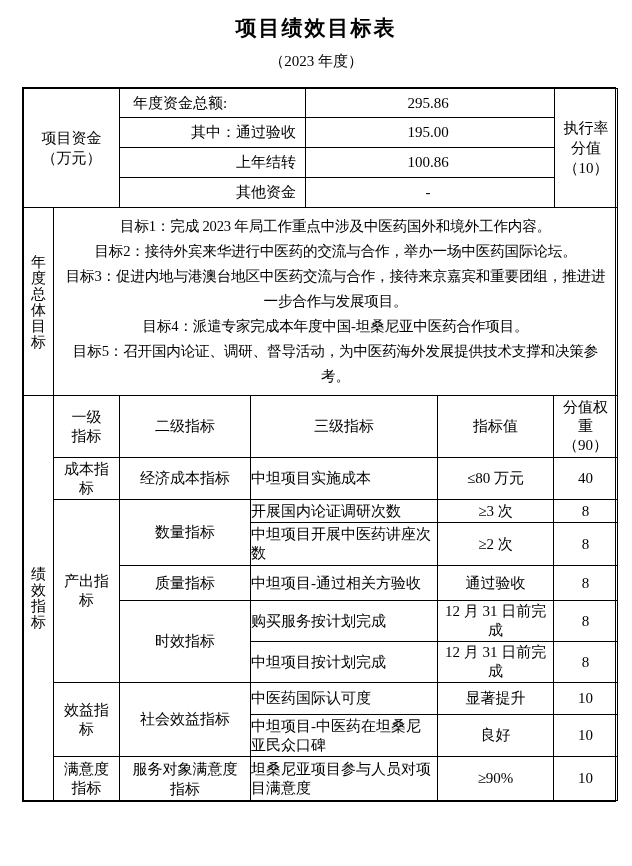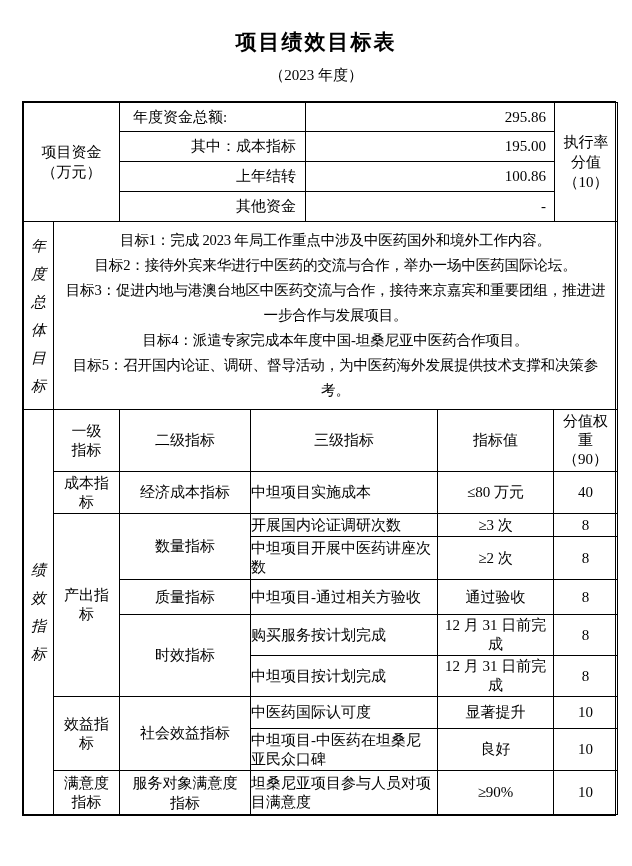--- a/index.html
+++ b/index.html
@@ -2,31 +2,31 @@
 <html><head>
 <meta charset="utf-8">
 <style>
   * { margin:0; padding:0; box-sizing:border-box; }
   html,body { background:#ffffff; }
   body {
     width:632px; height:866px; overflow:hidden;
     font-family:"Liberation Serif","DejaVu Serif",serif;
     color:#000;
   }
-  .title { padding-top:28px; text-align:center; font-size:21px; line-height:28px; font-weight:bold; letter-spacing:2px; }
+  .title { padding-top:14px; text-align:center; font-size:21px; line-height:28px; font-weight:bold; letter-spacing:2px; }
   .subtitle { margin-top:9px; text-align:center; font-size:15px; line-height:20px; }
   .tablewrap { margin:16px 0 0 22px; width:594px; border:1px solid #000; }
   table.sec { border-collapse:collapse; table-layout:fixed; width:100%; }
   table.sec + table.sec { margin-top:-1px; }
   td { border:1px solid #000; font-size:15px; vertical-align:middle; text-align:center; padding:1px 4px; overflow:hidden; }
   td.left { text-align:left; padding-left:0; }
   td.fname { text-align:right; padding-right:9px; }
   td.fname-first { text-align:left; padding-left:13px;margin-top:16px; }
-  td.fval { text-align:right; padding-right:8px; }
-  td.vlabel { width:30px; padding:0 5px; line-height:28px; word-break:break-all; letter-spacing:0;font-style:italic; }
+  td.fval { padding-right:8px; }
+  td.vlabel { width:30px; padding:0 5px; line-height:16px; word-break:break-all; letter-spacing:0; }
   td.goals { text-align:center; padding:6px 6px 6px 6px; }
   .goals div { font-size:14.6px; line-height:25px; letter-spacing:-0.2px; }
   .bl { display:block; line-height:20px; }
   .hdr .bl { line-height:19px; }
 </style>
 </head>
 <body>
 
 <div>
   <div class="title">项目绩效目标表</div>
@@ -50,21 +50,21 @@
         </td>
         <td class="fname-first" style="height:29px">年度资金总额:</td>
         <td class="fval">295.86</td>
         <td rowspan="4">
           <span class="bl">执行率</span>
           <span class="bl">分值</span>
           <span class="bl">（10）</span>
         </td>
       </tr>
       <tr>
-        <td class="fname" style="height:30px">其中：成本指标</td>
+        <td class="fname" style="height:30px">其中：通过验收</td>
         <td class="fval">195.00</td>
       </tr>
       <tr>
         <td class="fname" style="height:30px">上年结转</td>
         <td class="fval">100.86</td>
       </tr>
       <tr>
         <td class="fname" style="height:30px">其他资金</td>
         <td class="fval">-</td>
       </tr>

